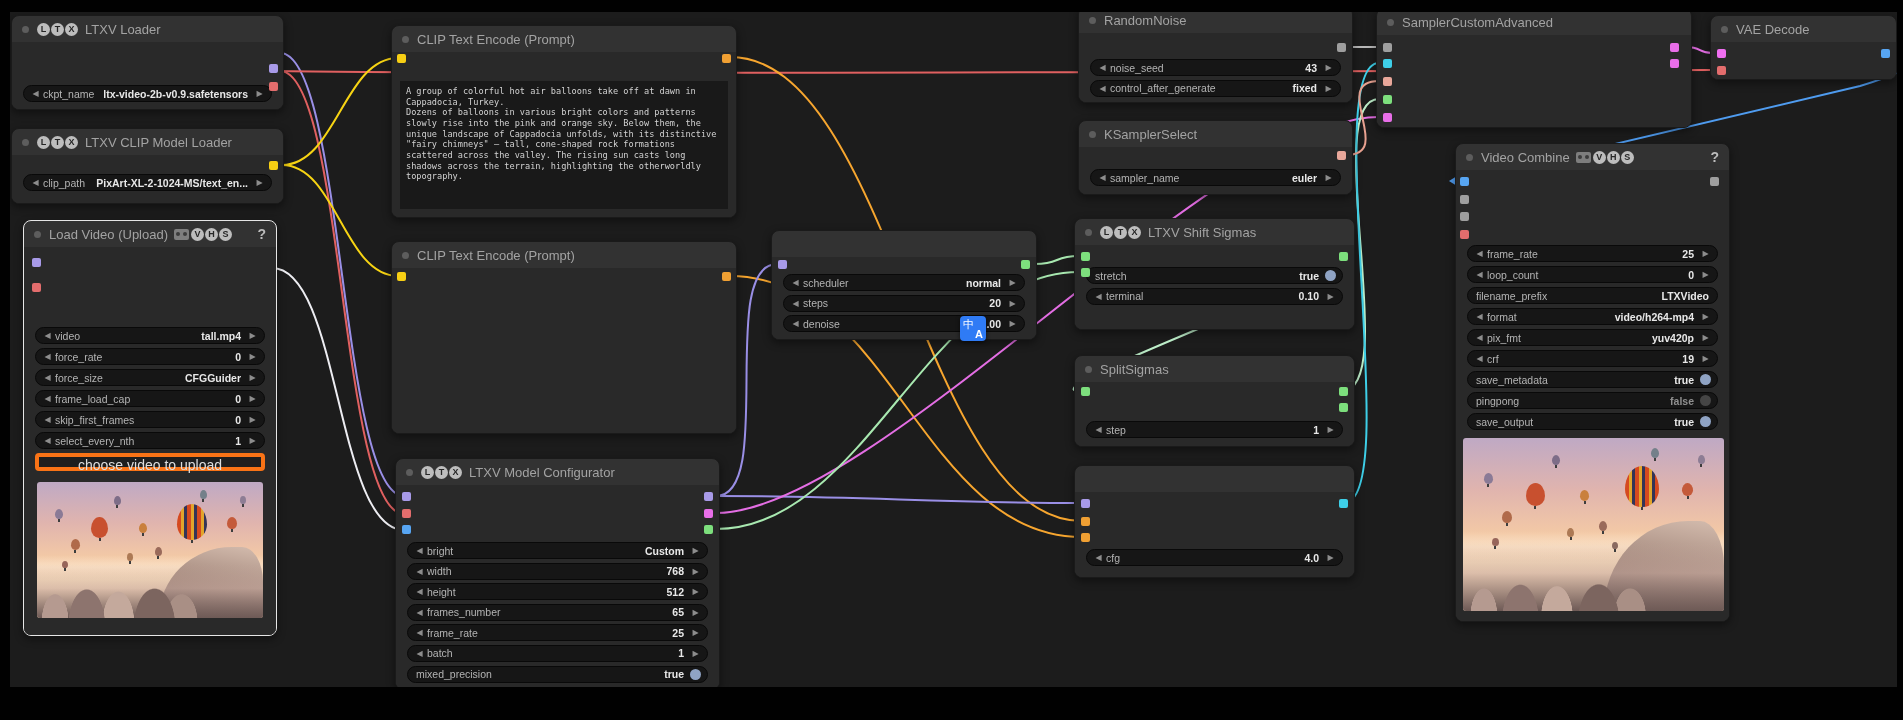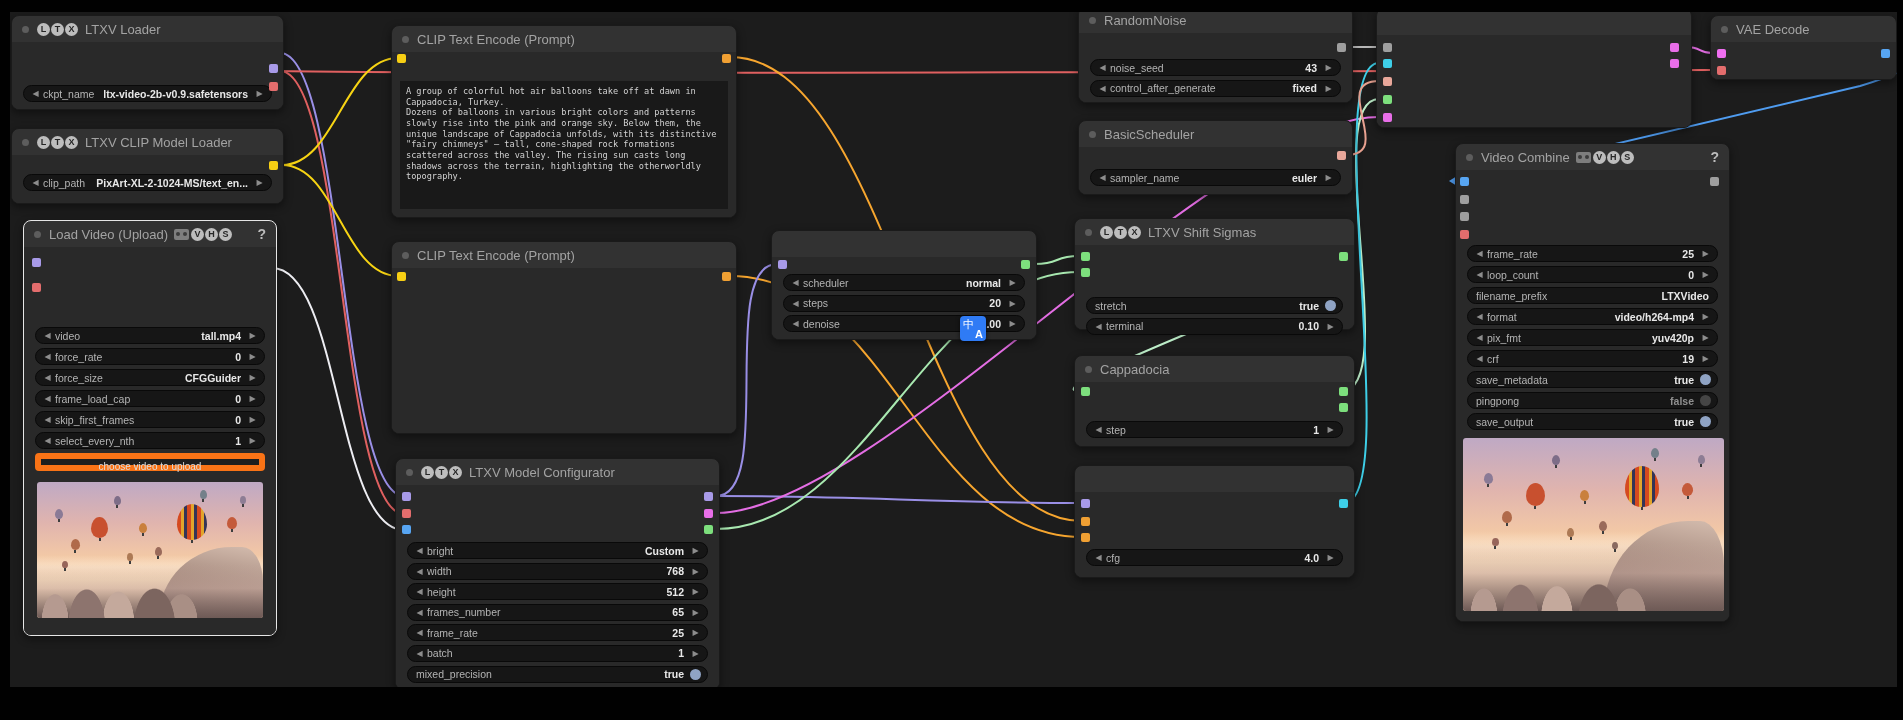--- a/index.html
+++ b/index.html
@@ -50,22 +50,22 @@
   .widget.p21 { margin-bottom:4px; }
   .arr { color:#8d8d8d; font-size:8px; width:11px; text-align:center; flex:0 0 auto; }
   .wl { color:#b4b4b4; padding-left:2px; white-space:nowrap; }
   .wv { flex:1; text-align:right; color:#e8e8e8; font-weight:bold; padding:0 6px;
         white-space:nowrap; overflow:hidden; }
   .widget.plain .wv, .widget.toggle .wv { padding-right:2px; }
   .knob { width:11px; height:11px; border-radius:50%; background:#8fa3c4;
           margin-left:4px; flex:0 0 auto; }
   .knob.off { background:#454545; }
   .toggle.off .wv { color:#8f8f8f; }
-  .wbutton { height:18px; background:#1e1e1e; border:6px solid #f97316; border-radius:4px;
-             color:#dedede; text-align:center; font-size:10px; line-height:16px;
+  .wbutton { height:18px; background:#1e1e1e; border:4px solid #f97316; border-radius:4px;
+             color:#dedede; text-align:center; font-size:14px; line-height:16px;
              margin-top:3px; }
   .ta { position:absolute; left:8px; right:8px; background:#191919; border-radius:0;
         color:#d2d2d2; font-family:"DejaVu Sans Mono", monospace; font-size:8.6px;
         line-height:1.24; padding:5px 6px; white-space:pre-wrap; z-index:3;
         overflow:hidden; }
 
   .preview { position:absolute; border-radius:3px; overflow:hidden; z-index:3;
              background:linear-gradient(180deg,#bfa9c4 0%,#e0b4ae 30%,#f3c9a6 55%,#f9debc 72%,#f2d4b4 80%); }
   .rocks { position:absolute; left:0; right:0; bottom:0; height:40%;
     background:
@@ -368,21 +368,21 @@
           <span class="wv">fixed</span>
           <span class="arr">▶</span>
         </div>
   </div>
 </div>
 
 <div class="node" style="left:1078px;top:120px;width:275px;height:75px">
   <div class="nbody"></div>
   <div class="ntitle">
     <span class="tdot"></span>
-    <span>BasicScheduler</span>
+    <span>KSamplerSelect</span>
   </div>
   <span class="slot sl-salmon" style="right:6px;top:30px"></span>
   <div class="widgets" style="top:48px">
     <div class="widget">
           <span class="arr">◀</span>
           <span class="wl">sampler_name</span>
           <span class="wv">euler</span>
           <span class="arr">▶</span>
         </div>
   </div>
@@ -395,40 +395,40 @@
     <span class="badge">
           <span class="circ">L</span>
           <span class="circ">T</span>
           <span class="circ">X</span>
         </span>
     <span>LTXV Shift Sigmas</span>
   </div>
   <span class="slot sl-green" style="left:6px;top:33px"></span>
   <span class="slot sl-green" style="left:6px;top:49px"></span>
   <span class="slot sl-green" style="right:6px;top:33px"></span>
-  <div class="widgets" style="top:78px">
+  <div class="widgets" style="top:48px">
     <div class="widget toggle">
           <span class="wl">stretch</span>
           <span class="wv">true</span>
           <span class="knob"></span>
         </div>
     <div class="widget">
           <span class="arr">◀</span>
           <span class="wl">terminal</span>
           <span class="wv">0.10</span>
           <span class="arr">▶</span>
         </div>
   </div>
 </div>
 
 <div class="node" style="left:1074px;top:355px;width:281px;height:92px">
   <div class="nbody"></div>
   <div class="ntitle">
     <span class="tdot"></span>
-    <span>Cappadocia</span>
+    <span>SplitSigmas</span>
   </div>
   <span class="slot sl-green" style="left:6px;top:31px"></span>
   <span class="slot sl-green" style="right:6px;top:31px"></span>
   <span class="slot sl-green" style="right:6px;top:47px"></span>
   <div class="widgets" style="top:65px">
     <div class="widget">
           <span class="arr">◀</span>
           <span class="wl">step</span>
           <span class="wv">1</span>
           <span class="arr">▶</span>
@@ -447,20 +447,24 @@
           <span class="arr">◀</span>
           <span class="wl">cfg</span>
           <span class="wv">4.0</span>
           <span class="arr">▶</span>
         </div>
   </div>
 </div>
 
 <div class="node" style="left:1376px;top:8px;width:316px;height:120px">
   <div class="nbody"></div>
+  <div class="ntitle">
+    <span class="tdot"></span>
+    <span>SamplerCustomAdvanced</span>
+  </div>
   <span class="slot sl-gray" style="left:6px;top:34px"></span>
   <span class="slot sl-cyan" style="left:6px;top:50px"></span>
   <span class="slot sl-salmon" style="left:6px;top:68px"></span>
   <span class="slot sl-green" style="left:6px;top:86px"></span>
   <span class="slot sl-magenta" style="left:6px;top:104px"></span>
   <span class="slot sl-magenta" style="right:12px;top:34px"></span>
   <span class="slot sl-magenta" style="right:12px;top:50px"></span>
 </div>
 
 <div class="node" style="left:1710px;top:15px;width:187px;height:65px">

